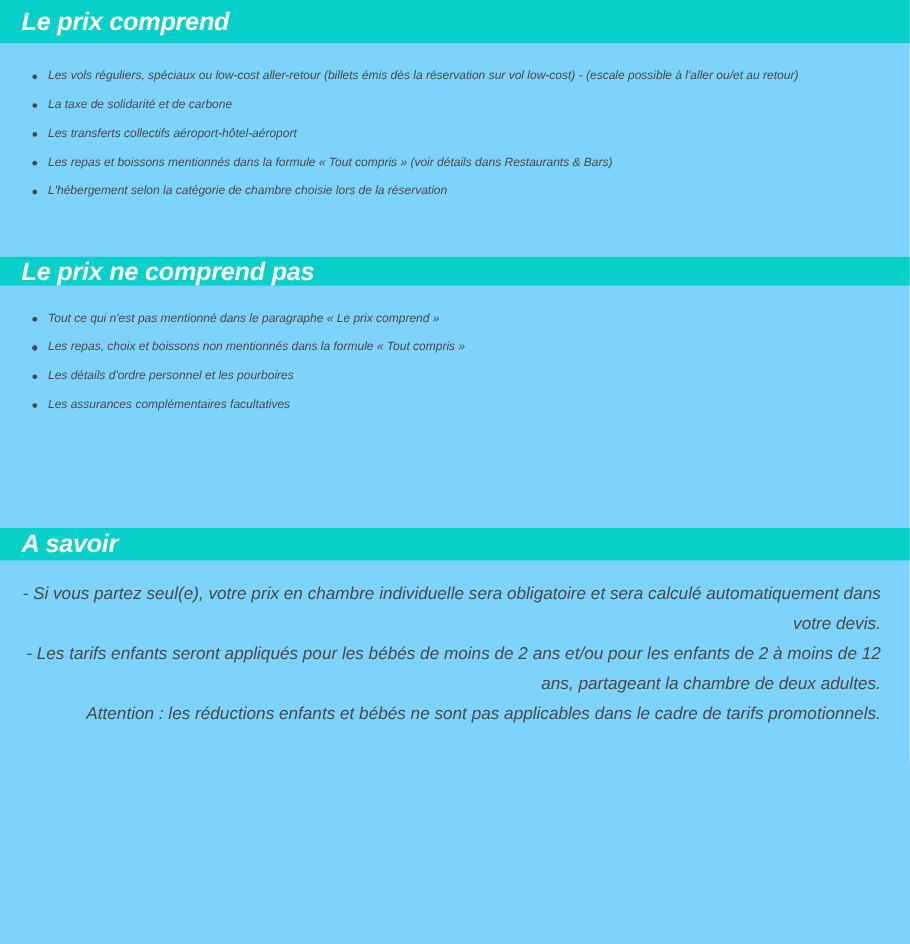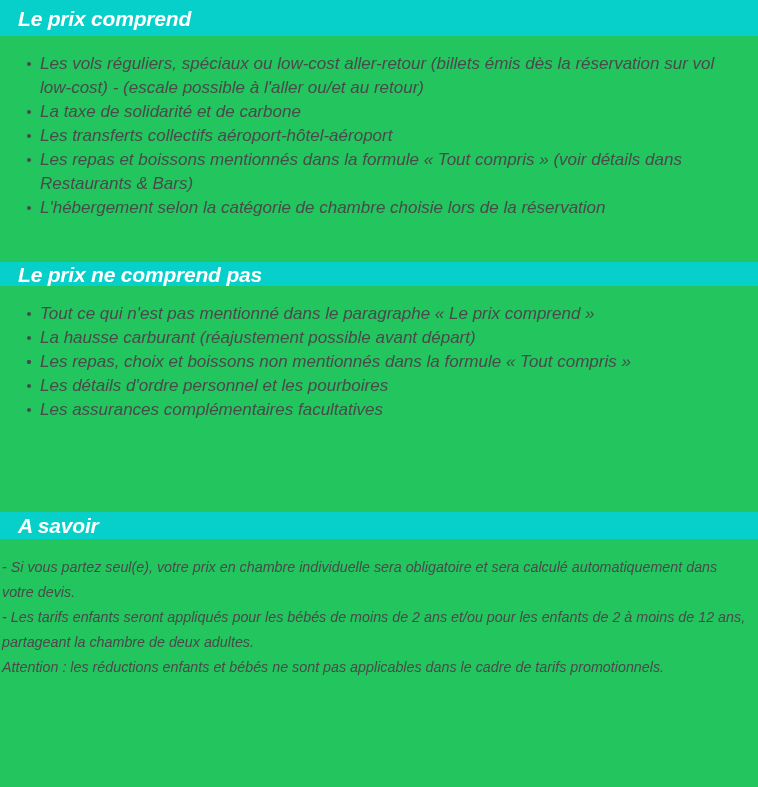--- a/index.html
+++ b/index.html
@@ -12,21 +12,21 @@
     width: 758px;
     height: 787px;
     font-family: "Liberation Sans", sans-serif;
     overflow: hidden;
     position: relative;
   }
   .page {
     width: 758px;
     height: 787px;
     position: relative;
-    background: #22c55e;
+    background: #7dd3fc;
     box-sizing: border-box;
   }
 
   
   .section-header {
     background: #06D0C9;
     width: 100%;
     box-sizing: border-box;
     display: flex;
     align-items: center;
@@ -56,21 +56,21 @@
   ul.bullet-list {
     list-style: none;
     margin: 0;
     padding: 0;
   }
   ul.bullet-list li {
     position: relative;
     color: #4a4a4a;
     font-family: "Liberation Sans", sans-serif;
     font-style: italic;
-    font-size: 17px;
+    font-size: 10px;
     line-height: 24px;
     padding-left: 40px;
     padding-right: 34px;
     margin: 0;
   }
   ul.bullet-list li .bullet-dot {
     position: absolute;
     left: 27px;
     top: 10px;
     width: 4px;
@@ -84,21 +84,22 @@
     padding: 0;
     margin: 0;
   }
   .note-block p {
     color: #4a4a4a;
     font-family: "Liberation Sans", sans-serif;
     font-style: italic;
     font-size: 14.3px;
     line-height: 25px;
     margin: 0;
-    padding: 0 12px 0 2px;
+    padding: 0 24px 0 2px;
+    text-align: right;
   }
 
   
   .gap-after-header-1 { height: 16px; }
   .gap-after-list-1   { height: 42px; }
   .gap-after-header-2 { height: 16px; }
   .gap-after-list-2   { height: 90px; }
   .gap-after-header-3 { height: 16px; }
 </style>
 </head>
@@ -146,21 +147,20 @@
   <div class="gap-after-header-2"></div>
 
   <div class="section-body">
     <ul class="bullet-list">
       <li>
         <span class="bullet-dot"></span>
         <span>Tout ce qui n'est pas mentionné dans le paragraphe « Le prix comprend »</span>
       </li>
       <li>
         <span class="bullet-dot"></span>
-        <span>La hausse carburant (réajustement possible avant départ)</span>
       </li>
       <li>
         <span class="bullet-dot"></span>
       </li>
       <li>
         <span class="bullet-dot"></span>
         <span>Les repas, choix et boissons non mentionnés dans la formule « Tout compris »</span>
       </li>
       <li>
         <span class="bullet-dot"></span>

